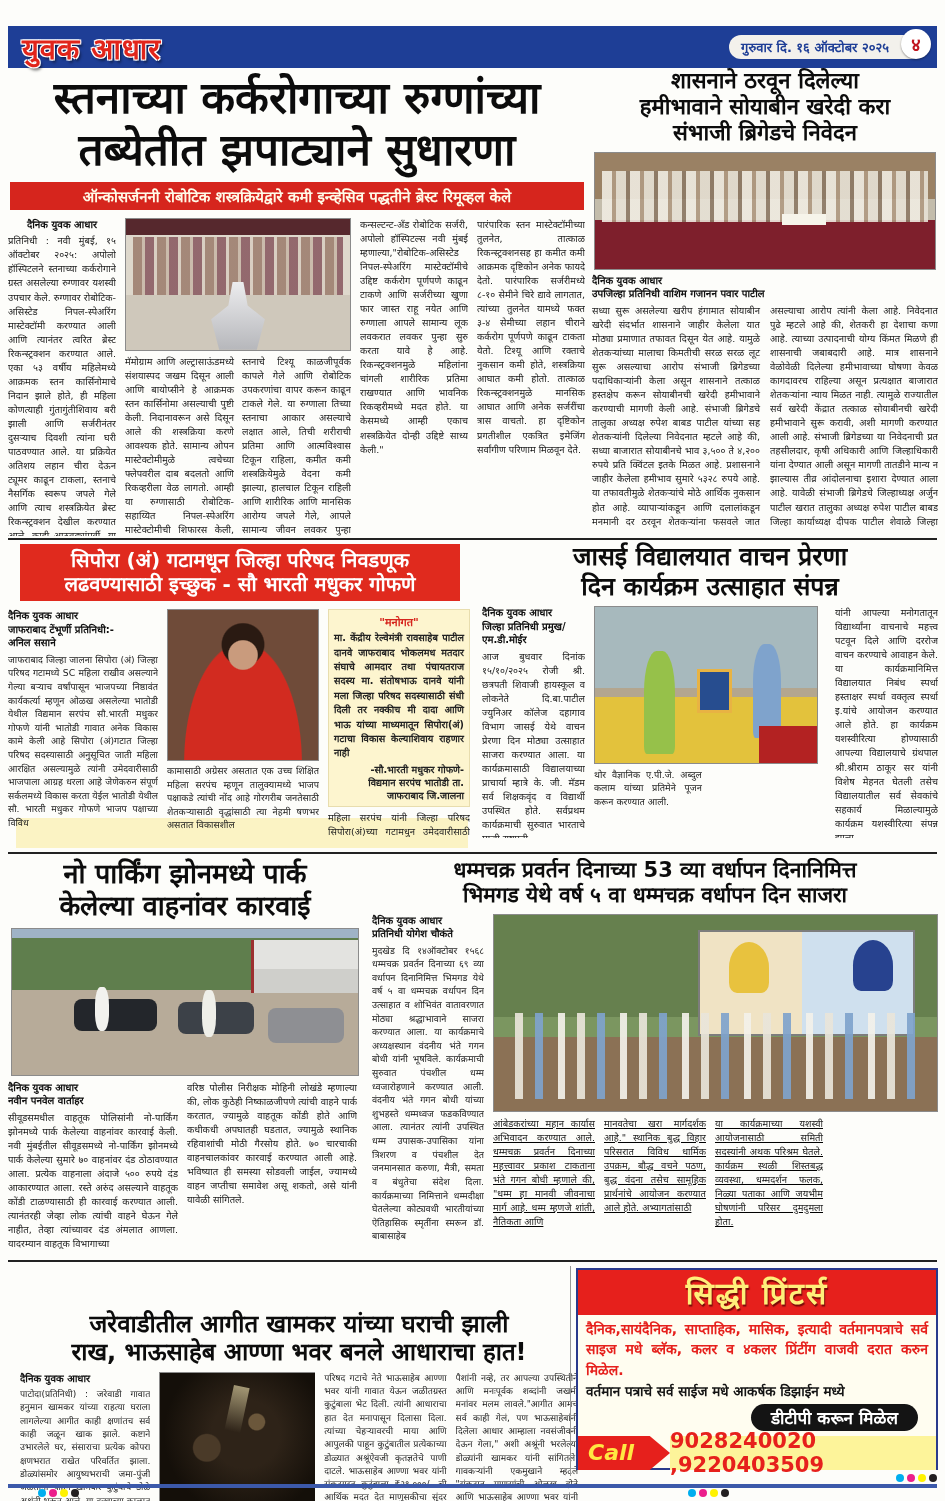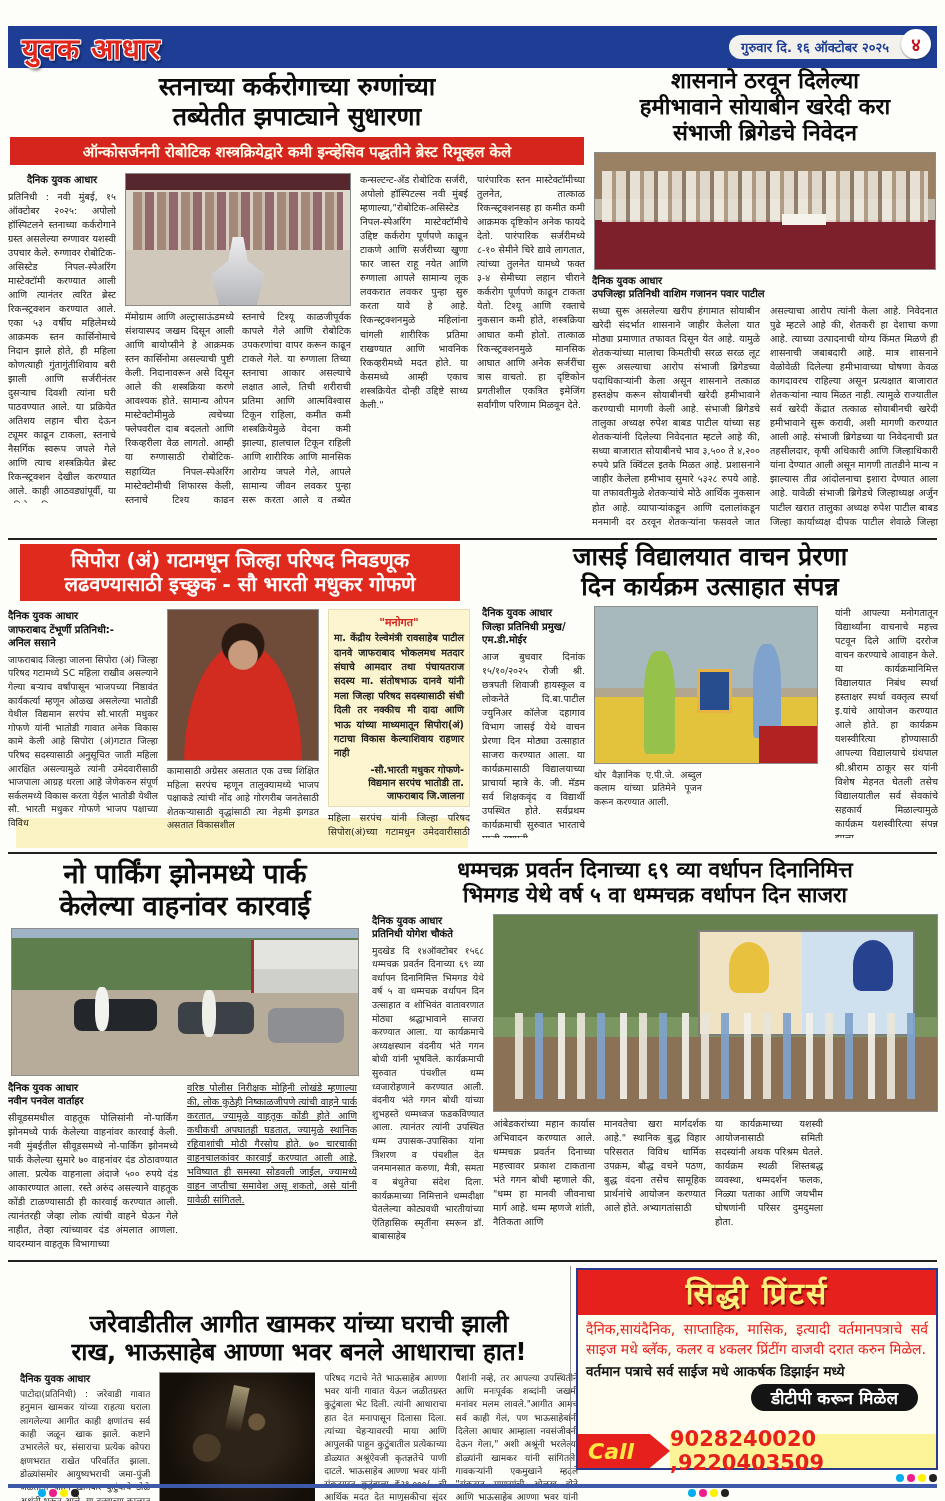--- a/index.html
+++ b/index.html
@@ -76,21 +76,21 @@
   .manogat-text{font-size:9.6px;font-weight:bold;line-height:1.5;text-align:justify;color:#222;}
   .manogat-sign{font-size:9.6px;font-weight:bold;text-align:right;white-space:pre-line;color:#222;margin-top:2px;}
   .ystrip{position:absolute;left:8px;bottom:0;width:452px;height:30px;background:#fbf3c4;z-index:0;}
   .z1{position:relative;z-index:1;}
   
   .ad{position:absolute;left:576px;top:1268px;width:362px;height:202px;border:2px solid #2a3a8c;
       background:#fffdf0;box-sizing:border-box;display:flex;flex-direction:column;}
   .ad-head{background:#e6201c;color:#ffef7a;font-weight:bold;font-size:30px;text-align:center;
       padding:2px 0;letter-spacing:2px;text-shadow:1px 2px 1px #7a0b08;}
   .ad-body{padding:4px 8px 0 8px;flex:1;}
-  .ad-red{color:#e6201c;font-weight:normal;font-size:14px;line-height:1.45;text-align:justify;}
+  .ad-red{color:#e6201c;font-weight:bold;font-size:14px;line-height:1.45;text-align:justify;}
   .ad-black{color:#141414;font-weight:bold;font-size:13.5px;margin-top:2px;}
   .ad-pill{display:block;margin:4px 10px 0 auto;width:fit-content;background:#141414;color:#fff;
       font-weight:bold;font-size:17px;border-radius:16px;padding:2px 20px;}
   .ad-callrow{display:flex;align-items:stretch;height:34px;margin-top:5px;}
   .ad-call{background:#e6201c;color:#ffe842;font-weight:bold;font-style:italic;font-size:22px;
       display:flex;align-items:center;padding:0 14px 0 10px;
       clip-path:polygon(0 0,78% 0,100% 50%,78% 100%,0 100%);min-width:92px;box-sizing:border-box;}
   .ad-phones{flex:1;background:#fdf49a;color:#e6201c;font-weight:bold;font-size:21px;
       display:flex;align-items:center;justify-content:center;}
   
@@ -106,21 +106,21 @@
 
   <div class="mast">
     <div class="logo">युवक आधार</div>
     <div class="datepill">
       <span>गुरुवार दि. १६ ऑक्टोबर २०२५</span>
       <span class="pagenum">४</span>
     </div>
   </div>
 
   <div class="art" style="left:8px;top:72px;width:578px;height:464px;">
-    <div class="hl" style="font-size: 25px; white-space: pre-line;">स्तनाच्या कर्करोगाच्या रुग्णांच्या
+    <div class="hl" style="font-size: 44px; white-space: pre-line;">स्तनाच्या कर्करोगाच्या रुग्णांच्या
 तब्येतीत झपाट्याने सुधारणा</div>
     <div class="redbar">ऑन्कोसर्जननी रोबोटिक शस्त्रक्रियेद्वारे कमी इन्व्हेसिव पद्धतीने ब्रेस्ट रिमूव्हल केले</div>
     <div class="row" style="height:330px;">
       <div class="col" style="width:108px;">
         <div class="byline" style="text-align: center; white-space: pre-line;">दैनिक युवक आधार</div>
         <p class="btxt" style="margin:0;">प्रतिनिधी : नवी मुंबई, १५ ऑक्टोबर २०२५: अपोलो हॉस्पिटलने स्तनाच्या कर्करोगाने ग्रस्त असलेल्या रुग्णावर यशस्वी उपचार केले. रुग्णावर रोबोटिक-असिस्टेड निपल-स्पेअरिंग मास्टेक्टॉमी करण्यात आली आणि त्यानंतर त्वरित ब्रेस्ट रिकन्स्ट्रक्शन करण्यात आले. एका ५३ वर्षीय महिलेमध्ये आक्रमक स्तन कार्सिनोमाचे निदान झाले होते, ही महिला कोणत्याही गुंतागुंतीशिवाय बरी झाली आणि सर्जरीनंतर दुसऱ्याच दिवशी त्यांना घरी पाठवण्यात आले. या प्रक्रियेत अतिशय लहान चीरा देऊन ट्यूमर काढून टाकला, स्तनाचे नैसर्गिक स्वरूप जपले गेले आणि त्याच शस्त्रक्रियेत ब्रेस्ट रिकन्स्ट्रक्शन देखील करण्यात आले. काही आठवड्यांपूर्वी, या महिलेला तिच्या उजव्या स्तनात गाठ जाणवली. जेव्हा ती नवी मुंबईतील अपोलो हॉस्पिटल्समध्ये आली तेव्हा सुरुवातीच्या फक्त एका लहान चीरा देऊन, सर्व</p>
       </div>
       <div class="col" style="width:226px;">
         <div class="ph ph-cancer" style="width:226px;height:133px;">
           <div class="people"></div>
@@ -161,21 +161,21 @@
 लढवण्यासाठी इच्छुक - सौ भारती मधुकर गोफणे</div>
     <div class="row z1" style="height:228px;">
       <div class="col" style="width:150px;">
         <div class="byline" style="white-space: pre-line;">दैनिक युवक आधार
 जाफराबाद टेंभूर्णी प्रतिनिधी:-
 अनिल ससाने</div>
         <p class="btxt" style="margin:0;font-size:9.2px;">जाफराबाद जिल्हा जालना सिपोरा (अं) जिल्हा परिषद गटामध्ये SC महिला राखीव असल्याने गेल्या बऱ्याच वर्षांपासून भाजपच्या निष्ठावंत कार्यकर्त्या म्हणून ओळख असलेल्या भातोडी येथील विद्यमान सरपंच सौ.भारती मधुकर गोफणे यांनी भातोडी गावात अनेक विकास कामे केली आहे सिपोरा (अं)गटात जिल्हा परिषद सदस्यासाठी अनुसूचित जाती महिला आरक्षित असल्यामुळे त्यांनी उमेदवारीसाठी भाजपाला आग्रह धरला आहे जेणेकरुन संपूर्ण सर्कलमध्ये विकास करता येईल भातोडी येथील सौ. भारती मधुकर गोफणे भाजप पक्षाच्या विविध</p>
       </div>
       <div class="col" style="width:152px;">
         <div class="ph ph-port" style="width:152px;height:152px;"></div>
-        <p class="cap" style="margin:3px 0 0 0;">कामासाठी अग्रेसर असतात एक उच्च शिक्षित महिला सरपंच म्हणून तालुक्यामध्ये भाजप पक्षाकडे त्यांची नोंद आहे गोरगरीब जनतेसाठी शेतकऱ्यासाठी वृद्धांसाठी त्या नेहमी झगडत असतात विकासशील</p>
+        <p class="cap" style="margin:3px 0 0 0;">कामासाठी अग्रेसर असतात एक उच्च शिक्षित महिला सरपंच म्हणून तालुक्यामध्ये भाजप पक्षाकडे त्यांची नोंद आहे गोरगरीब जनतेसाठी शेतकऱ्यासाठी वृद्धांसाठी त्या नेहमी षणभर असतात विकासशील</p>
       </div>
       <div class="col" style="width:142px;">
         <div class="manogat">
           <div class="manogat-title">"मनोगत"</div>
           <div class="manogat-text">मा. केंद्रीय रेल्वेमंत्री रावसाहेब पाटील दानवे जाफराबाद भोकलमध मतदार संघाचे आमदार तथा पंचायतराज सदस्य मा. संतोषभाऊ दानवे यांनी मला जिल्हा परिषद सदस्यासाठी संधी दिली तर नक्कीच मी दादा आणि भाऊ यांच्या माध्यमातून सिपोरा(अं) गटाचा विकास केल्याशिवाय राहणार नाही</div>
           <div class="manogat-sign" style="white-space: pre-line;">-सौ.भारती मधुकर गोफणे-
 विद्यमान सरपंच भातोडी ता.
 जाफराबाद जि.जालना</div>
         </div>
         <p class="btxt" style="margin:4px 0 0 0;">महिला सरपंच यांनी जिल्हा परिषद सिपोरा(अं)च्या गटामधुन उमेदवारीसाठी इच्छा दर्शविली आहे</p>
@@ -223,42 +223,42 @@
       <div class="cop1"></div>
       <div class="cop2"></div>
     </div>
     <div class="row" style="height:168px;">
       <div class="col" style="width:170px;">
         <div class="byline" style="white-space: pre-line;">दैनिक युवक आधार
 नवीन पनवेल वार्ताहर</div>
         <p class="btxt" style="margin:0;">सीवूडसमधील वाहतूक पोलिसांनी नो-पार्किंग झोनमध्ये पार्क केलेल्या वाहनांवर कारवाई केली. नवी मुंबईतील सीवूडसमध्ये नो-पार्किंग झोनमध्ये पार्क केलेल्या सुमारे ७० वाहनांवर दंड ठोठावण्यात आला. प्रत्येक वाहनाला अंदाजे ५०० रुपये दंड आकारण्यात आला. रस्ते अरुंद असल्याने वाहतूक कोंडी टाळण्यासाठी ही कारवाई करण्यात आली. त्यानंतरही जेव्हा लोक त्यांची वाहने घेऊन गेले नाहीत, तेव्हा त्यांच्यावर दंड अंमलात आणला. यादरम्यान वाहतूक विभागाच्या</p>
       </div>
       <div class="col" style="width:170px;">
-        <p class="btxt" style="margin:0;text-decoration:underline;">वरिष्ठ पोलीस निरीक्षक मोहिनी लोखंडे म्हणाल्या की, लोक कुठेही निष्काळजीपणे त्यांची वाहने पार्क करतात, ज्यामुळे वाहतूक कोंडी होते आणि कधीकधी अपघातही घडतात, ज्यामुळे स्थानिक रहिवाशांची मोठी गैरसोय होते. ७० चारचाकी वाहनचालकांवर कारवाई करण्यात आली आहे. भविष्यात ही समस्या सोडवली जाईल, ज्यामध्ये वाहन जप्तीचा समावेश असू शकतो, असे यांनी यावेळी सांगितले.</p>
+        <p class="btxt" style="margin:0;">वरिष्ठ पोलीस निरीक्षक मोहिनी लोखंडे म्हणाल्या की, लोक कुठेही निष्काळजीपणे त्यांची वाहने पार्क करतात, ज्यामुळे वाहतूक कोंडी होते आणि कधीकधी अपघातही घडतात, ज्यामुळे स्थानिक रहिवाशांची मोठी गैरसोय होते. ७० चारचाकी वाहनचालकांवर कारवाई करण्यात आली आहे. भविष्यात ही समस्या सोडवली जाईल, ज्यामध्ये वाहन जप्तीचा समावेश असू शकतो, असे यांनी यावेळी सांगितले.</p>
       </div>
     </div>
   </div>
 
   <div class="art" style="left:372px;top:858px;width:566px;height:398px;">
-    <div class="hl" style="font-size: 21px; white-space: pre-line;">धम्मचक्र प्रवर्तन दिनाच्या ६९ व्या वर्धापन दिनानिमित्त
+    <div class="hl" style="font-size: 21px; white-space: pre-line;">धम्मचक्र प्रवर्तन दिनाच्या 53 व्या वर्धापन दिनानिमित्त
 भिमगड येथे वर्ष ५ वा धम्मचक्र वर्धापन दिन साजरा</div>
     <div class="row" style="height:330px;margin-top:6px;">
       <div class="col" style="width:112px;">
         <div class="byline" style="white-space: pre-line;">दैनिक युवक आधार
 प्रतिनिधी योगेश चौकंते</div>
         <p class="btxt" style="margin:0;font-size:9.2px;">मुदखेड दि १४ऑक्टोबर १५६८ धम्मचक्र प्रवर्तन दिनाच्या ६९ व्या वर्धापन दिनानिमित्त भिमगड येथे वर्ष ५ वा धम्मचक्र वर्धापन दिन उत्साहात व शोभिवंत वातावरणात मोठ्या श्रद्धाभावाने साजरा करण्यात आला. या कार्यक्रमाचे अध्यक्षस्थान वंदनीय भंते गगन बोधी यांनी भूषविले. कार्यक्रमाची सुरुवात पंचशील धम्म ध्वजारोहणाने करण्यात आली. वंदनीय भंते गगन बोधी यांच्या शुभहस्ते धम्मध्वज फडकविण्यात आला. त्यानंतर त्यांनी उपस्थित धम्म उपासक-उपासिका यांना त्रिशरण व पंचशील देत जनमानसात करुणा, मैत्री, समता व बंधुतेचा संदेश दिला. कार्यक्रमाच्या निमित्ताने धम्मदीक्षा घेतलेल्या कोट्यवधी भारतीयांच्या ऐतिहासिक स्मृतींना स्मरून डॉ. बाबासाहेब</p>
       </div>
       <div class="col" style="flex:1;">
         <div class="ph ph-dham" style="width:100%;height:198px;">
           <div class="banner"></div>
           <div class="buddha"></div>
           <div class="amb"></div>
           <div class="crowd"></div>
         </div>
-        <div class="row" style="margin-top:5px;gap:9px;">
+        <div class="row" style="margin-top:5px;gap:9px;text-decoration:underline;">
           <p class="btxt" style="margin:0;width:102px;">आंबेडकरांच्या महान कार्यास अभिवादन करण्यात आले. धम्मचक्र प्रवर्तन दिनाच्या महत्त्वावर प्रकाश टाकताना भंते गगन बोधी म्हणाले की, "धम्म हा मानवी जीवनाचा मार्ग आहे. धम्म म्हणजे शांती, नैतिकता आणि</p>
           <p class="btxt" style="margin:0;width:102px;">मानवतेचा खरा मार्गदर्शक आहे." स्थानिक बुद्ध विहार परिसरात विविध धार्मिक उपक्रम, बौद्ध वचने पठण, बुद्ध वंदना तसेच सामूहिक प्रार्थनांचे आयोजन करण्यात आले होते. अभ्यागतांसाठी</p>
           <p class="btxt" style="margin:0;width:108px;">या कार्यक्रमाच्या यशस्वी आयोजनासाठी समिती सदस्यांनी अथक परिश्रम घेतले. कार्यक्रम स्थळी शिस्तबद्ध व्यवस्था, धम्मदर्शन फलक, निळ्या पताका आणि जयभीम घोषणांनी परिसर दुमदुमला होता.</p>
         </div>
       </div>
     </div>
   </div>
 
   <div class="hr" style="top:1260px;"></div>
 

